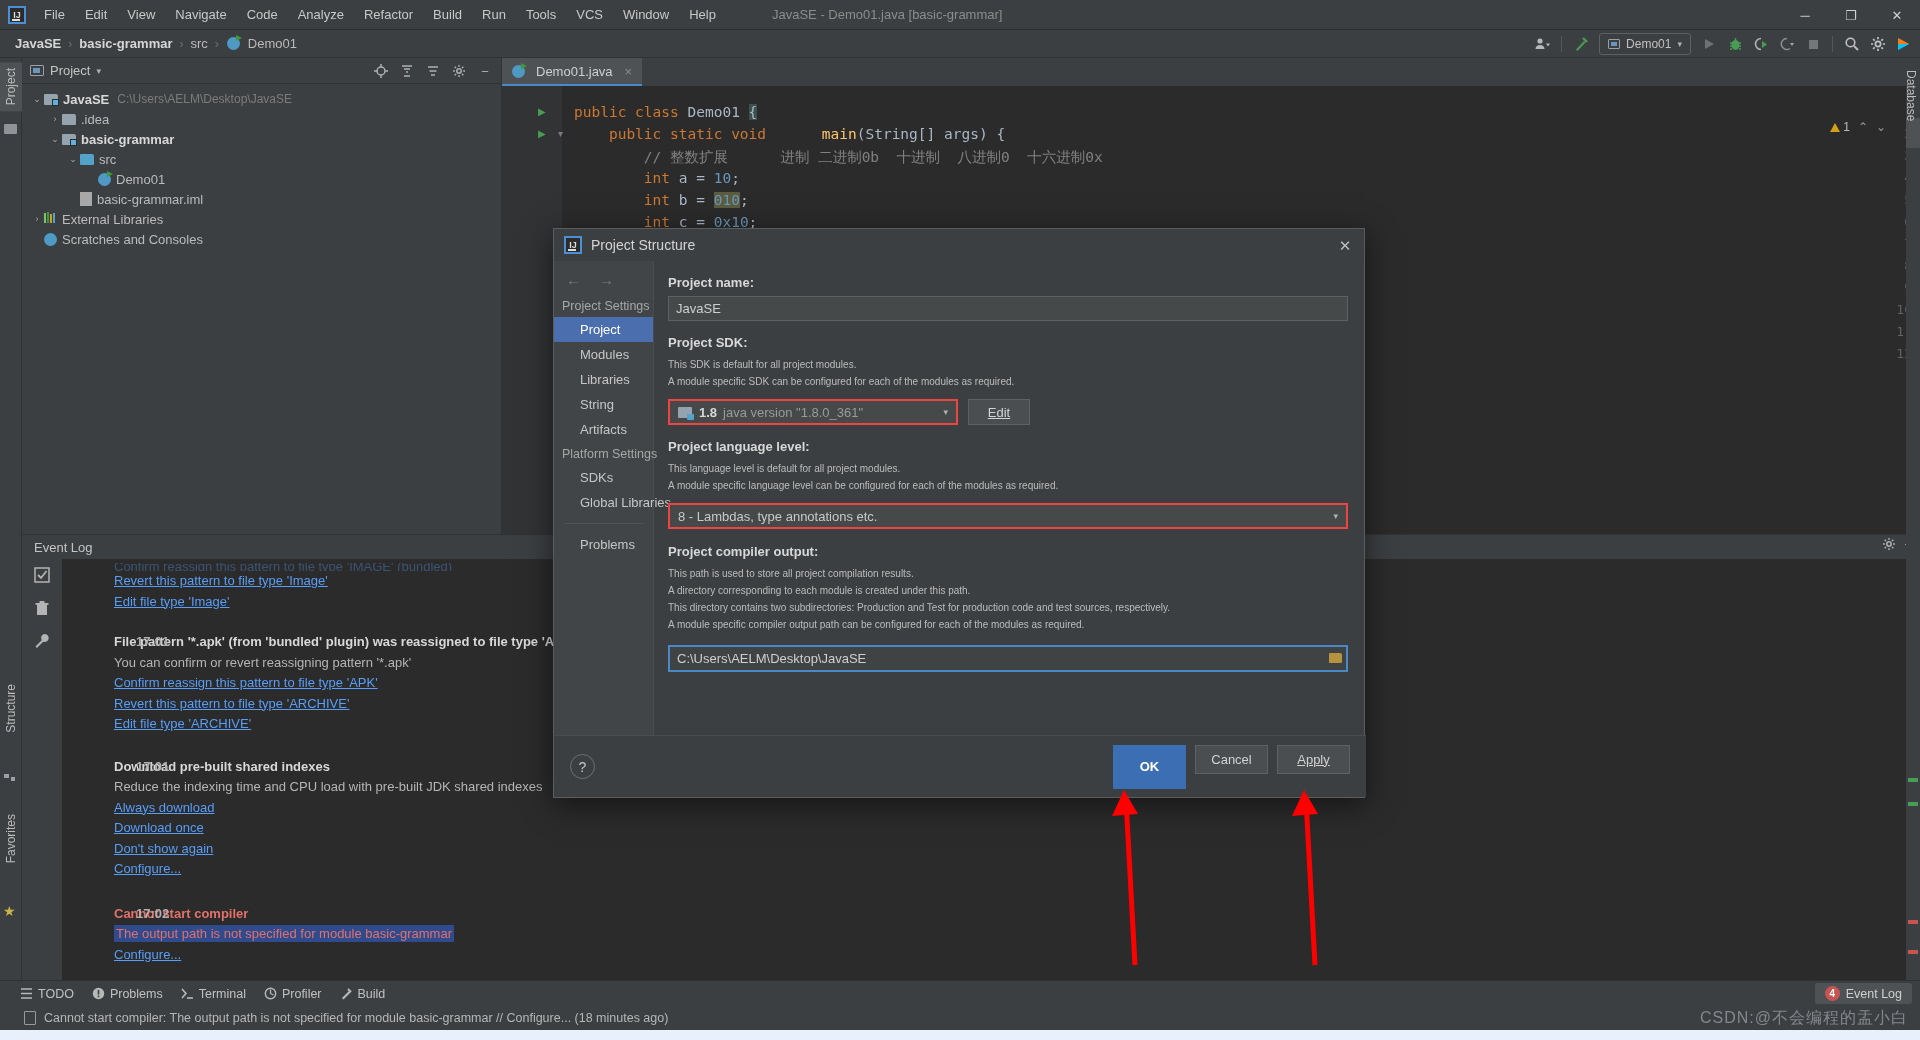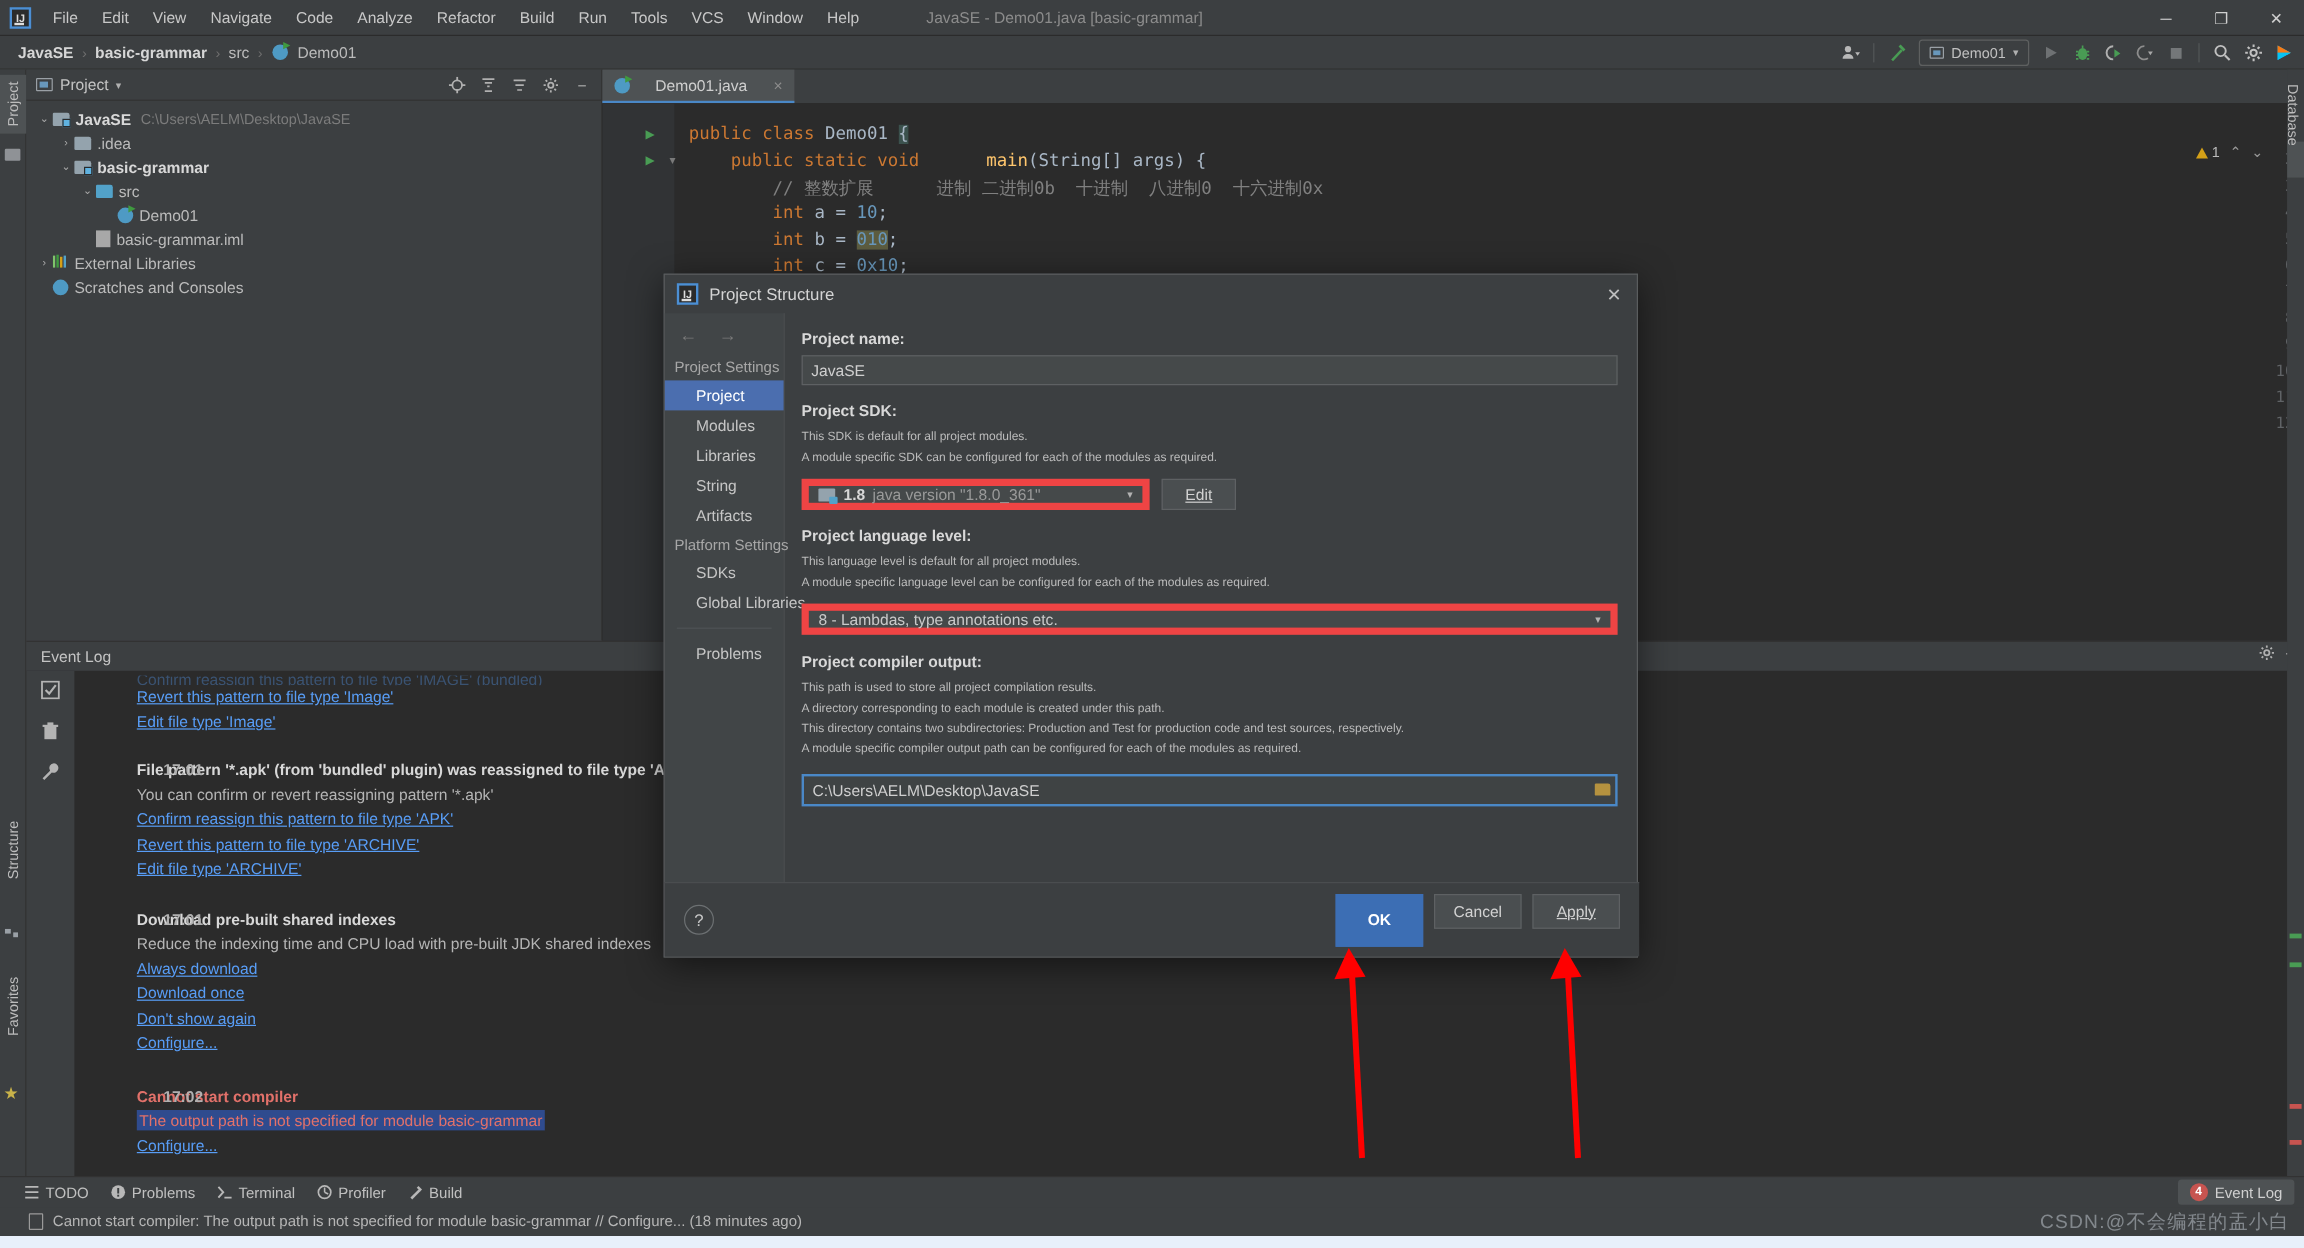--- a/index.html
+++ b/index.html
@@ -82,21 +82,21 @@
   .imlicon{width:12px;height:14px;background:#a8a8a8;display:inline-block;margin-right:5px;position:relative;}
   .libicon{display:inline-block;margin-right:5px;letter-spacing:-1px;font-size:12px;}
   .scicon{width:13px;height:13px;border-radius:50%;background:#4e9ac4;display:inline-block;margin-right:5px;}
   .tlabel.bold{font-weight:bold;color:#d8d8d8;}
   .tpath{color:#7c7c7c;margin-left:8px;font-size:12px;}
 
   
   .editorwrap{position:absolute;left:502px;top:58px;width:1418px;height:476px;background:#2b2b2b;}
   .tabstrip{height:28px;background:#3c3f41;display:flex;align-items:flex-end;}
   .etab{
-    display:flex;align-items:center;gap:16px;height:28px;padding:0 10px;
+    display:flex;align-items:center;gap:6px;height:28px;padding:0 10px;
     background:#4e5254;font-size:13px;color:#cfcfcf;border-bottom:2px solid #4a88c7;
   }
   .etab .x{color:#8d8d8d;font-size:13px;margin-left:6px;}
   .codearea{position:relative;height:448px;background:#2b2b2b;overflow:hidden;}
   .gutter{position:absolute;left:0;top:0;width:60px;height:448px;background:#313335;}
   .lineno{position:absolute;right:8px;font-family:"DejaVu Sans Mono",monospace;font-size:13px;color:#606366;}
   .runarrow{position:absolute;left:36px;color:#499c54;font-size:10px;}
   .foldmark{position:absolute;left:56px;color:#8a8a8a;font-size:10px;}
   .codeline{position:absolute;left:72px;font-family:"DejaVu Sans Mono",monospace;font-size:14.5px;white-space:pre;}
   .k{color:#cc7832;} .num{color:#6897bb;}
@@ -158,21 +158,21 @@
   .dlg-main{flex:1;padding:14px 18px 0 14px;position:relative;}
   .flabel{font-weight:bold;font-size:13px;color:#d8d8d8;margin-bottom:6px;}
   .fdesc{font-size:10px;color:#bcbcbc;line-height:17px;}
   .tinput{
     width:100%;height:25px;background:#45494a;border:1px solid #5e6163;color:#cfcfcf;
     font-size:13px;padding:0 7px;font-family:"Liberation Sans",sans-serif;outline:none;
   }
   .tinput.focus{border:2px solid #4a88c7;background:#3f4344;}
   .row{display:flex;align-items:center;gap:10px;margin-top:9px;}
   .combo{
-    height:26px;background:#45494a;border:6px solid #ef4444;display:flex;align-items:center;
+    height:26px;background:#45494a;border:2px solid #ef4444;display:flex;align-items:center;
     padding:0 8px;font-size:13px;color:#c9c9c9;position:relative;
   }
   .combo .caret{position:absolute;right:8px;color:#b2b2b2;font-size:9px;}
   .sdkicon{width:14px;height:11px;background:#94a3ad;border-radius:1px;margin-right:7px;position:relative;display:inline-block;}
   .sdkicon::after{content:"";position:absolute;right:-2px;bottom:-2px;width:7px;height:6px;background:#52a2c9;border-radius:1px;}
   .sdkver{font-weight:bold;color:#d8d8d8;margin-right:6px;}
   .sdkdesc{color:#9a9a9a;}
   .btn{
     height:26px;min-width:62px;background:#4a4e50;border:1px solid #5e6163;color:#d2d2d2;
     font-size:13px;display:flex;align-items:center;justify-content:center;padding:0 14px;cursor:default;

